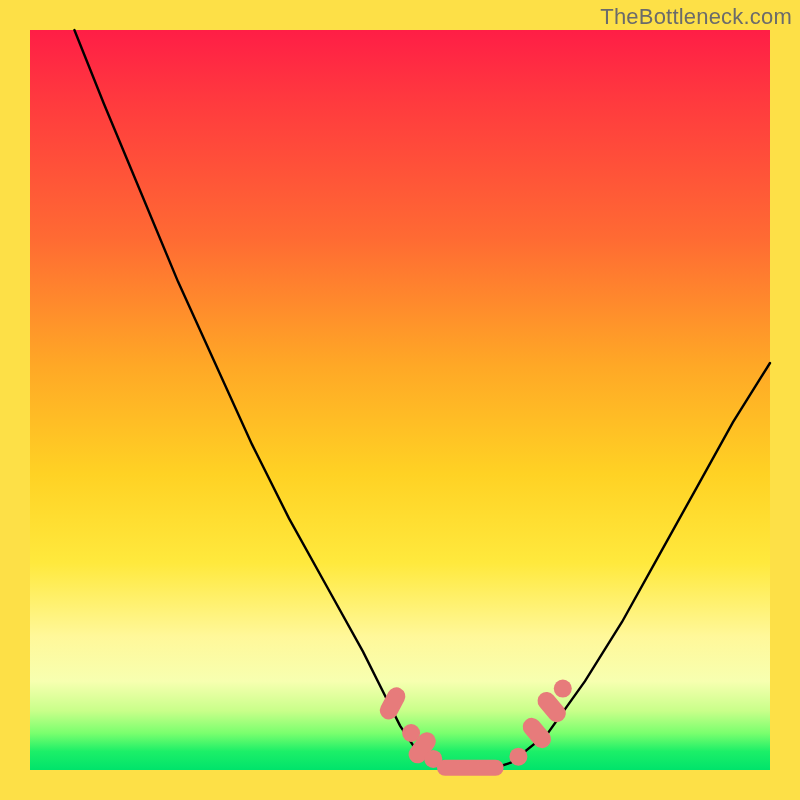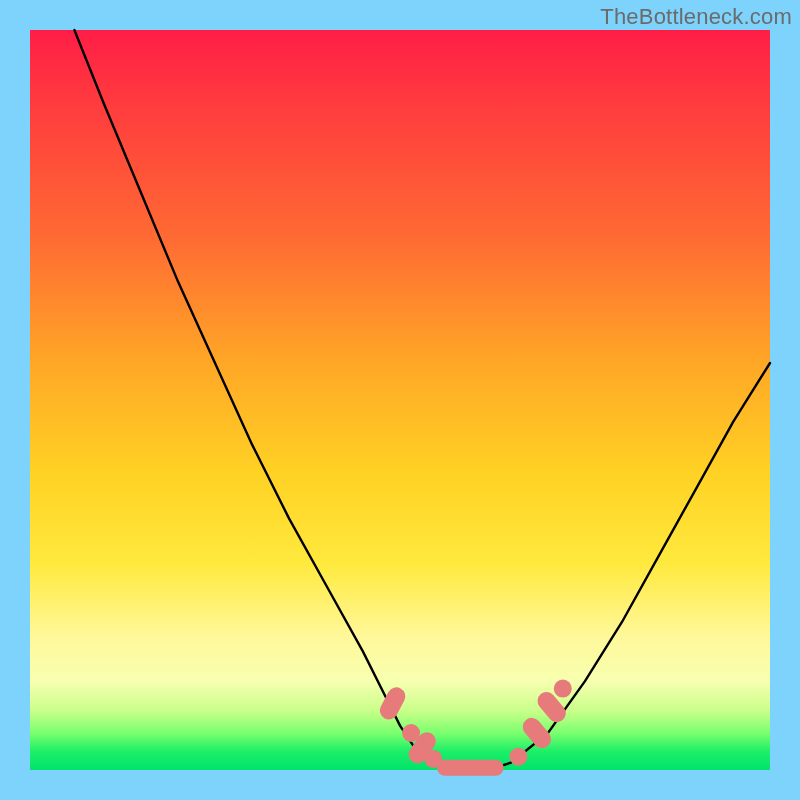--- a/index.html
+++ b/index.html
@@ -8,21 +8,21 @@
     width: 800px;
     height: 800px;
     background: #000;
     overflow: hidden;
     font-family: Arial, Helvetica, sans-serif;
   }
   .frame {
     position: relative;
     width: 800px;
     height: 800px;
-    background: #7dd3fc;
+    background: #fde047;
   }
   .plot-area {
     position: absolute;
     left: 30px;
     top: 30px;
     width: 740px;
     height: 740px;
     
     background: linear-gradient(
       to bottom,

